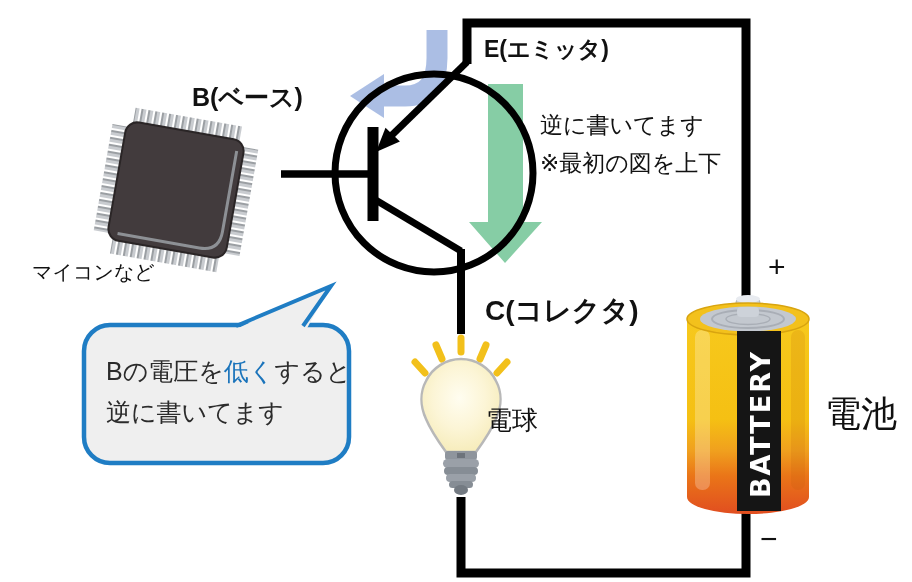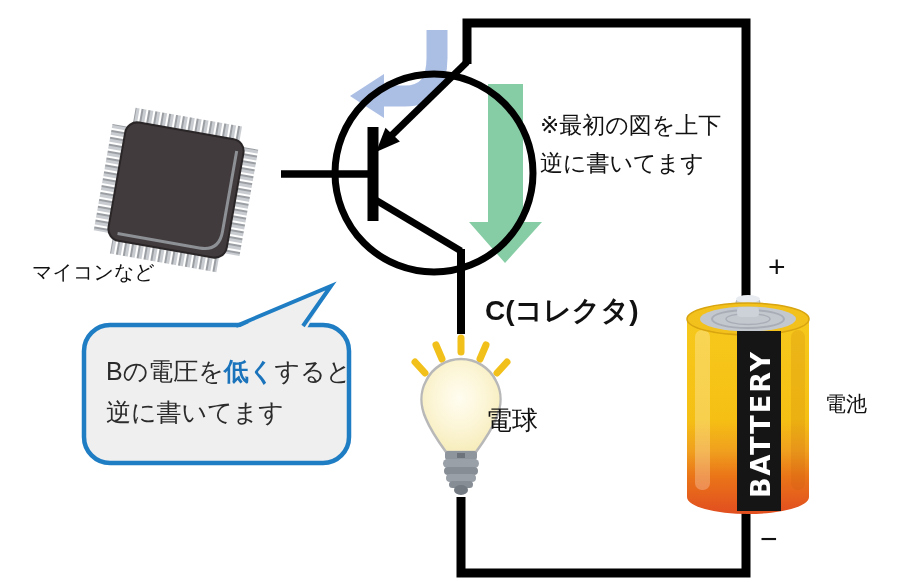--- a/index.html
+++ b/index.html
@@ -14,21 +14,21 @@
   .lbl{position:absolute;white-space:nowrap;line-height:1.25;color:#111;}
   .bold{font-weight:bold;}
   .wire{stroke:var(--wire-black,#000);fill:none;}
   .callout-box{fill:var(--callout-fill,#efefef);stroke:var(--callout-border,#1f7dc4);stroke-width:4.5;}
   .callout-tail-fill{fill:var(--callout-fill,#efefef);stroke:none;}
   .callout-tail-stroke{fill:none;stroke:var(--callout-border,#1f7dc4);stroke-width:4;}
   .blend{mix-blend-mode:multiply;}
   .battery-text{fill:#ffffff;font-weight:bold;font-size:27px;letter-spacing:2px;
                 font-family:"DejaVu Sans","Liberation Sans",sans-serif;}
   #callout-text{position:absolute;left:106px;top:351px;font-size:25px;line-height:41px;color:#2b2b2b;}
-  #callout-text .em{color:var(--highlight-blue,#1b74bb);font-weight:bold;}
+  #callout-text .em{color:var(--highlight-blue,#1b74bb);font-weight:normal;}
   .note{position:absolute;left:540px;top:106px;font-size:23px;line-height:38px;color:#111;}
 </style>
 </head>
 <body>
 
 <div id="canvas">
 
   <svg id="circuit" width="912" height="582" viewBox="0 0 912 582">
     <defs>
       <pattern id="pins" width="7" height="17" patternUnits="userSpaceOnUse">
@@ -119,30 +119,32 @@
       <ellipse cx="748" cy="319" rx="61" ry="16" fill="#f3c11c" stroke="#d8a410" stroke-width="1.5"></ellipse>
       <ellipse cx="748" cy="319" rx="48" ry="12.5" fill="#c3c8cf"></ellipse>
       <ellipse cx="748" cy="319" rx="36" ry="9" fill="none" stroke="#a9aeb6" stroke-width="2"></ellipse>
       <ellipse cx="748" cy="319" rx="22" ry="5.5" fill="none" stroke="#a9aeb6" stroke-width="1.5"></ellipse>
       <rect x="737" y="307" width="22" height="10" rx="4" fill="#cdd2d9"></rect>
       <rect x="737" y="331" width="44" height="180" fill="#151515"></rect>
       <text class="battery-text" transform="translate(770,424) rotate(-90)" text-anchor="middle">BATTERY</text>
     </g>
   </svg>
 
+  <div class="lbl bold" style="left:192px;top:82px;font-size:25px">B(ベース)</div>
+  <div class="lbl bold" style="left:484px;top:35px;font-size:23px">E(エミッタ)</div>
   <div class="lbl bold" style="left:485px;top:293px;font-size:28px">C(コレクタ)</div>
 
   <div class="note">
+    <div>逆に書いてます</div>
     <div>※最初の図を上下</div>
-    <div>逆に書いてます</div>
   </div>
 
   <div class="lbl" style="left:32px;top:260px;font-size:20px">マイコンなど</div>
   <div class="lbl" style="left:486px;top:404px;font-size:26px">電球</div>
-  <div class="lbl" style="left:825px;top:391px;font-size:21px">電池</div>
+  <div class="lbl" style="left:825px;top:391px;font-size:36px">電池</div>
   <div class="lbl" style="left:768px;top:248px;font-size:30px">+</div>
   <div class="lbl" style="left:760px;top:520px;font-size:30px">−</div>
 
   <div id="callout-text">
     <div>
       <span>Bの電圧を</span><span class="em">低く</span><span>すると</span>
     </div>
     <div>逆に書いてます</div>
   </div>
 

